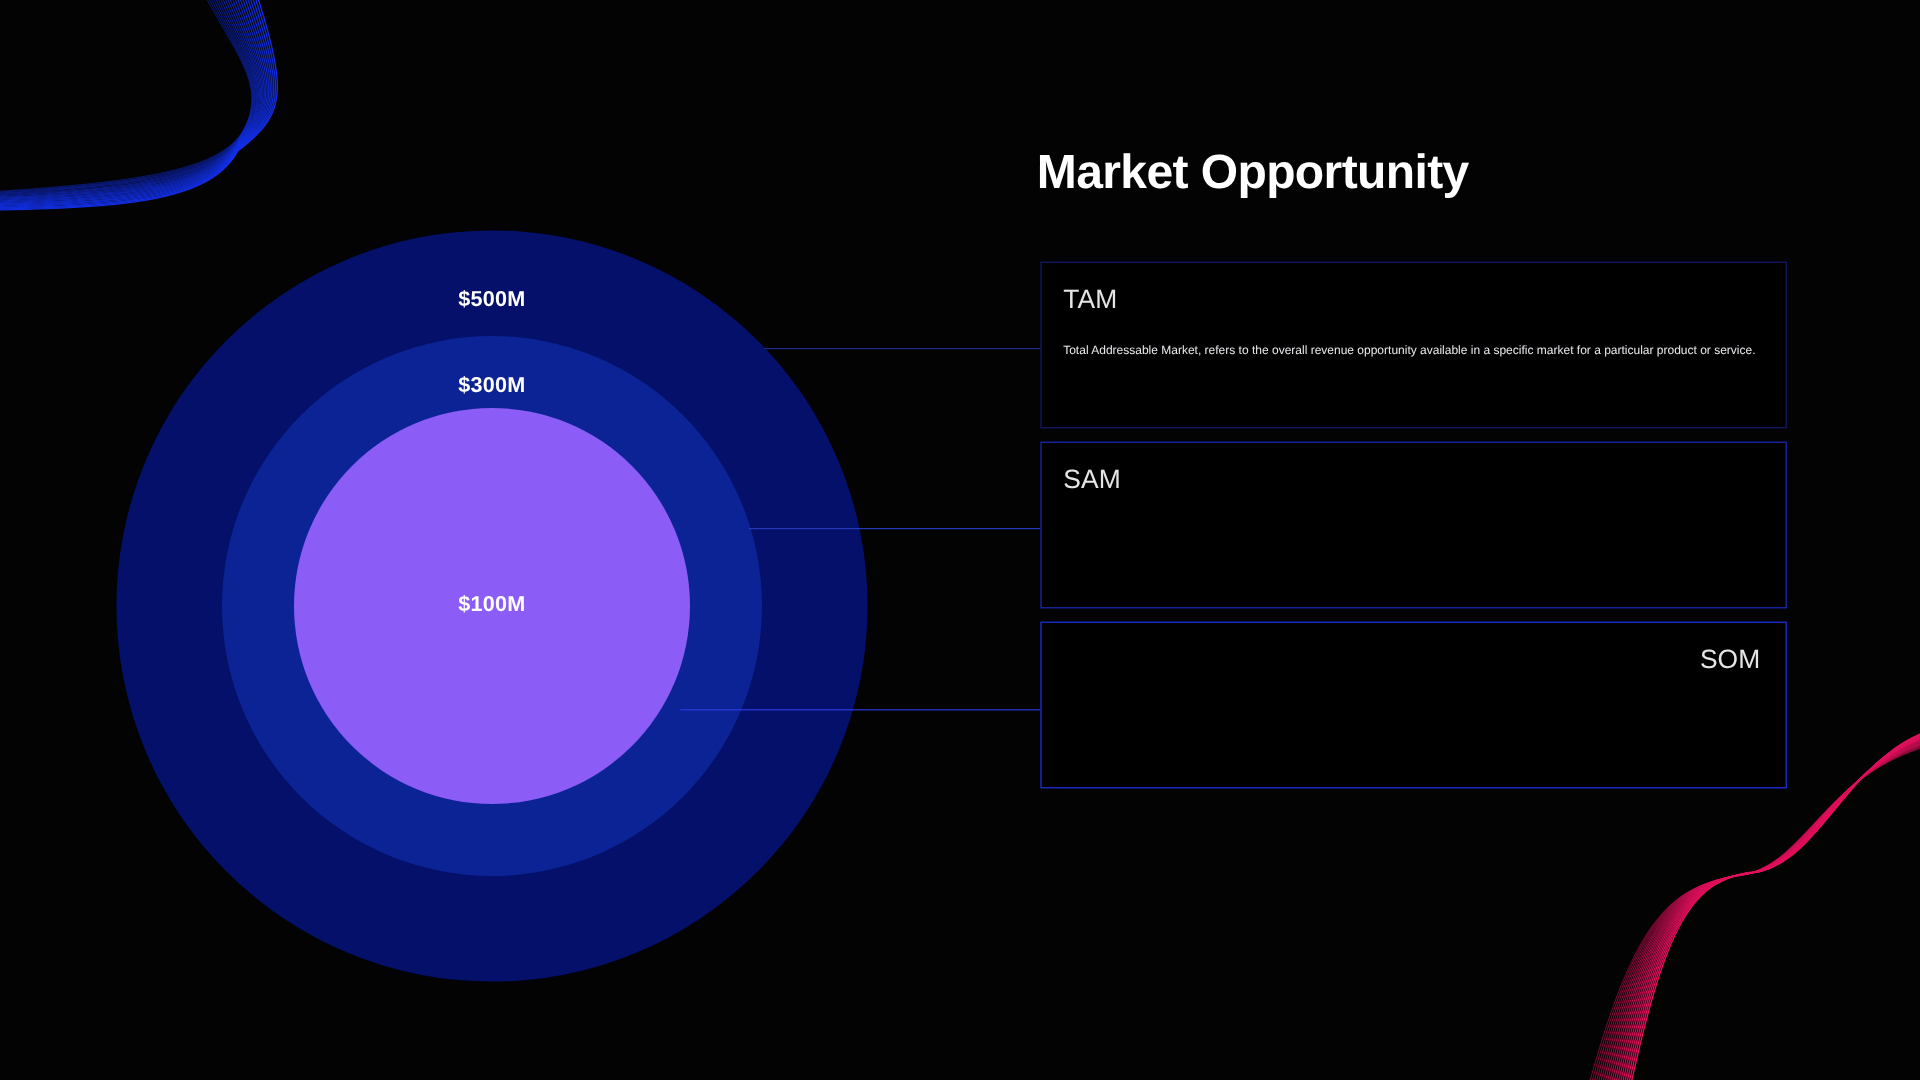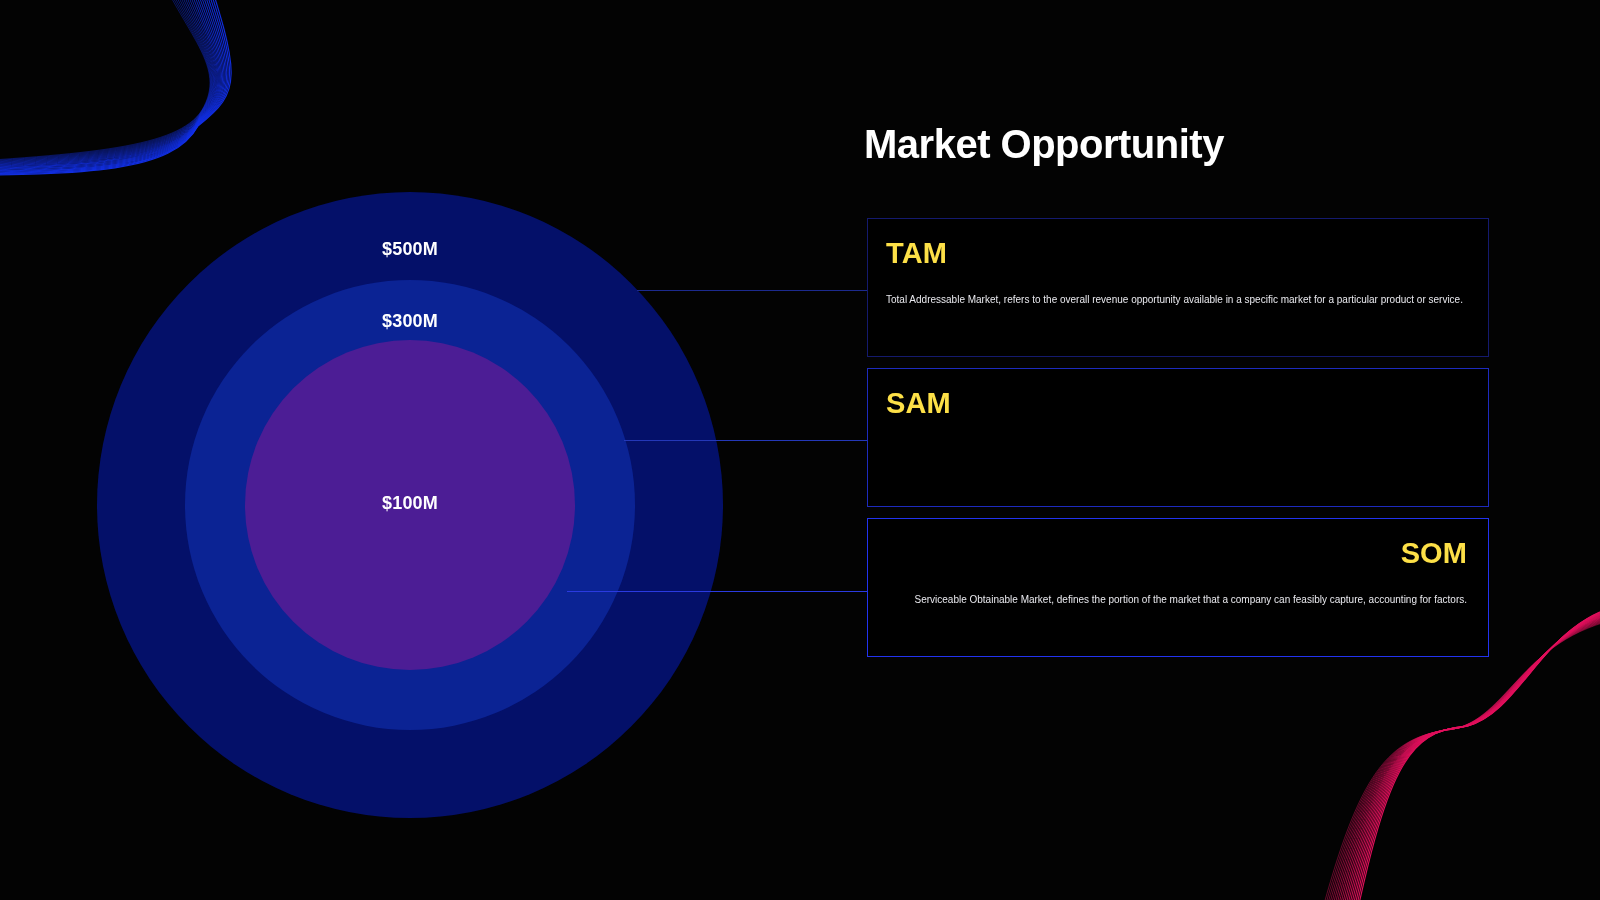--- a/index.html
+++ b/index.html
@@ -140,23 +140,23 @@
     padding: 20px 21px 0 18px;
     margin-bottom: 11px;
   }
   .info-card:last-child { margin-bottom: 0; }
 
   #card-tam { border: 1px solid #141a6e; }
   #card-sam { border: 1px solid #1d2bbe; }
   #card-som { border: 1px solid #2233ef; }
 
   .card-title {
-    font-size: 29px;
-    font-weight: 700;
-    color: #fde047;
+    font-size: 22px;
+    font-weight: 400;
+    color: #e5e5e5;
     letter-spacing: 0.1px;
     line-height: 1;
     margin: 0 0 20px 0;
   }
   .card-desc {
     font-size: 10px;
     font-weight: 400;
     color: #e9e9ee;
     line-height: 24px;
     margin: 0;
@@ -217,21 +217,21 @@
 
   <h1 id="page-title">Market Opportunity</h1>
 
   <div id="market-circles">
     <div id="ring-tam" class="market-ring" style="background: rgb(4, 16, 105);">
       <span class="ring-label">$500M</span>
     </div>
     <div id="ring-sam" class="market-ring" style="background: rgb(11, 35, 148);">
       <span class="ring-label">$300M</span>
     </div>
-    <div id="ring-som" class="market-ring" style="background: #4c1d95;">
+    <div id="ring-som" class="market-ring" style="background: #8b5cf6;">
       <span class="ring-label">$100M</span>
     </div>
   </div>
 
   <div id="connector-tam" class="connector"></div>
   <div id="connector-sam" class="connector"></div>
   <div id="connector-som" class="connector"></div>
 
   <div id="cards">
 
@@ -239,17 +239,16 @@
       <div class="card-title">TAM</div>
       <p class="card-desc">Total Addressable Market, refers to the overall revenue opportunity available in a specific market for a particular product or service.</p>
     </div>
 
     <div id="card-sam" class="info-card" style="border-color: rgb(29, 43, 190);">
       <div class="card-title">SAM</div>
     </div>
 
     <div id="card-som" class="info-card" style="border-color: rgb(34, 51, 239); text-align: right;">
       <div class="card-title">SOM</div>
-      <p class="card-desc">Serviceable Obtainable Market, defines the portion of the market that a company can feasibly capture, accounting for factors.</p>
     </div>
 
   </div>
 </div>
 
 </body></html>

